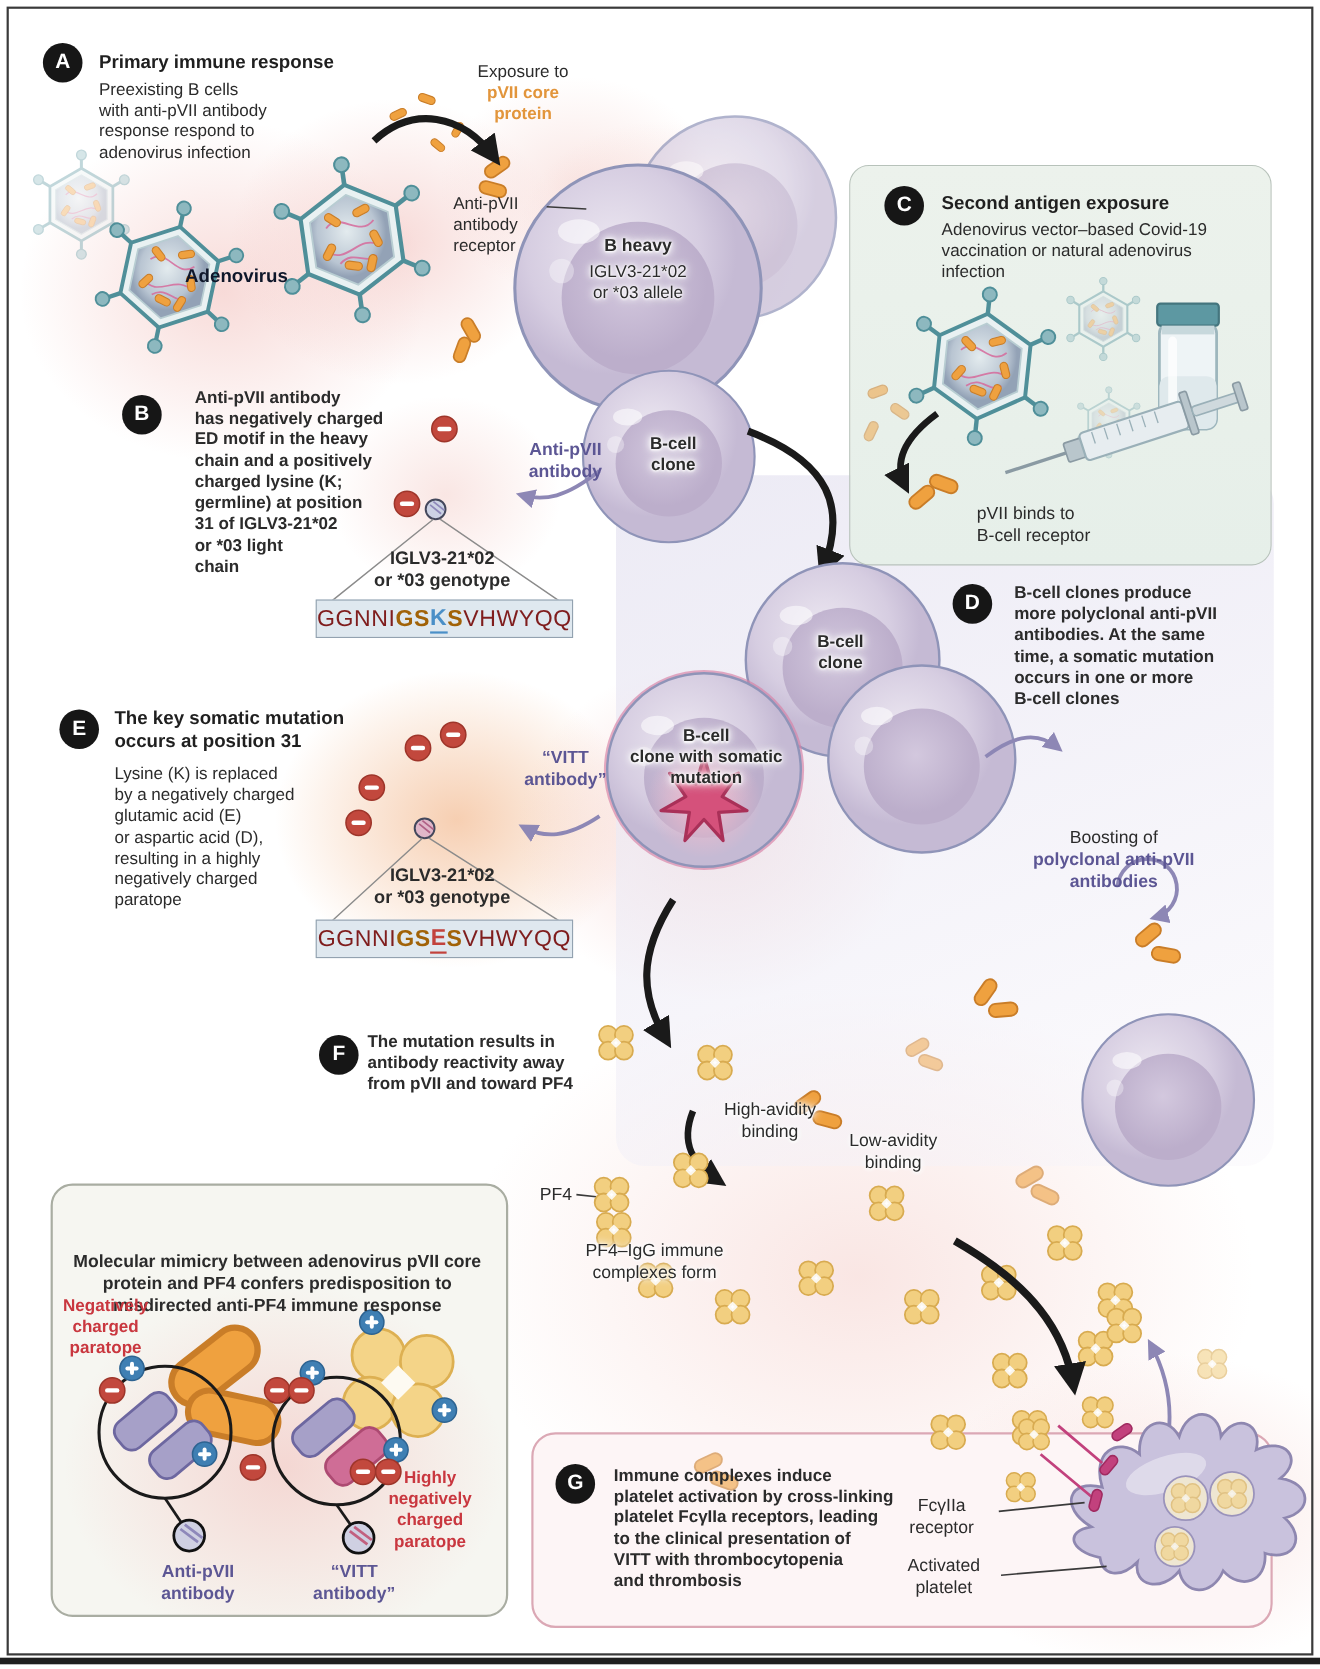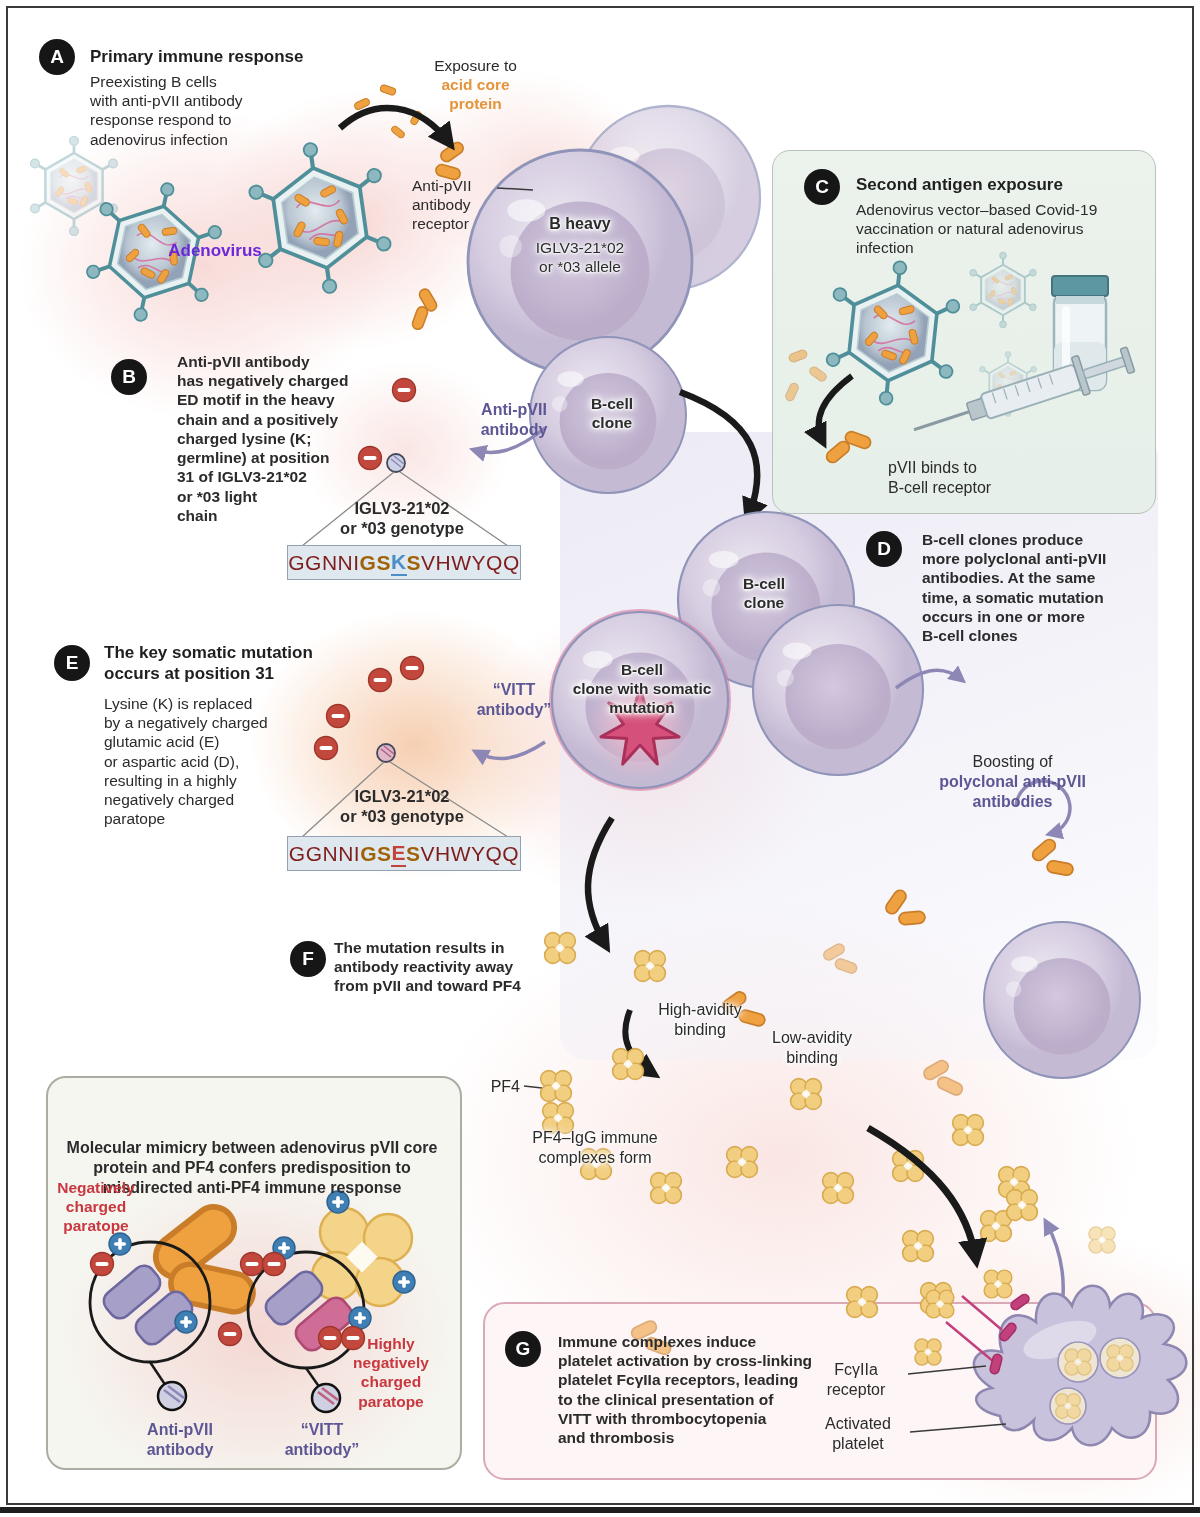--- a/index.html
+++ b/index.html
@@ -16,21 +16,21 @@
   .box-m{left:46px;top:1076px;width:412px;height:390px;background:#f6f6f1;border:2px solid #a9ada2;border-radius:20px;overflow:hidden;}
   .box-g{left:483px;top:1302px;width:670px;height:174px;background:#fdf5f6;border:2px solid #dba8b5;border-radius:22px;}
   svg.scene{position:absolute;left:0;top:0;z-index:10;}
   .txt{position:absolute;z-index:20;white-space:pre-line;color:#2b2b2b;font-size:15.5px;line-height:1.24;}
   .b{font-weight:bold;}
   .ctr{text-align:center;}
   .rt{text-align:right;}
   .title{font-weight:bold;font-size:17px;color:#1f1f1f;}
   .purple{color:#5c5694;font-weight:bold;}
   .red{color:#c9373f;font-weight:bold;}
-  .teal{color:#6d28d9;font-weight:bold;font-size:17px;}
+  .teal{color:#0f172a;font-weight:bold;font-size:17px;}
   .orange{color:#e2953b;font-weight:bold;}
   .wg{text-shadow:0 0 3px #fff,0 0 6px #fff,0 0 9px #fff,0 0 12px #fff,0 1px 2px #fff;}
   .badge{position:absolute;z-index:25;width:36px;height:36px;border-radius:50%;background:#161616;color:#fff;
          font-weight:bold;font-size:19px;display:flex;align-items:center;justify-content:center;}
   .seq{position:absolute;z-index:22;width:232px;height:33px;background:#dfe8ef;border:1.5px solid #93a2b0;
        display:flex;align-items:center;justify-content:center;font-size:21px;letter-spacing:.5px;}
   .seq .dim{color:#7f1d1d;font-weight:500;}
   .seq .dk{color:#a16207;font-weight:800;}
   .seq .mutK{color:#4a8fc7;font-weight:800;border-bottom:2.5px solid #4a8fc7;}
   .seq .mutE{color:#c2423c;font-weight:800;border-bottom:2.5px solid #c2423c;}
@@ -446,21 +446,21 @@
   <div class="badge" style="left:290px;top:941px">F</div>
   <div class="badge" style="left:505px;top:1331px">G</div>
 
   <div class="txt title" style="left:90px;top:46px;width:300px">Primary immune response</div>
   <div class="txt" style="left:90px;top:72px;width:230px">Preexisting B cells
 with anti-pVII antibody
 response respond to
 adenovirus infection</div>
   <div class="txt teal ctr" style="left:150px;top:240px;width:130px">Adenovirus</div>
 
-  <div class="txt ctr" style="left:398px;top:56px;width:155px"><span>Exposure to</span><br><span class="orange">acid core
+  <div class="txt ctr" style="left:398px;top:56px;width:155px"><span>Exposure to</span><br><span class="orange">pVII core
 protein</span></div>
   <div class="txt" style="left:412px;top:176px;width:100px">Anti-pVII
 antibody
 receptor</div>
   <div class="txt b ctr wg" style="left:528px;top:214px;width:104px;font-size:16px">B heavy</div>
   <div class="txt ctr wg" style="left:506px;top:238px;width:148px">IGLV3-21*02
 or *03 allele</div>
 
   <div class="txt b" style="left:177px;top:352px;width:240px">Anti-pVII antibody
 has negatively charged

